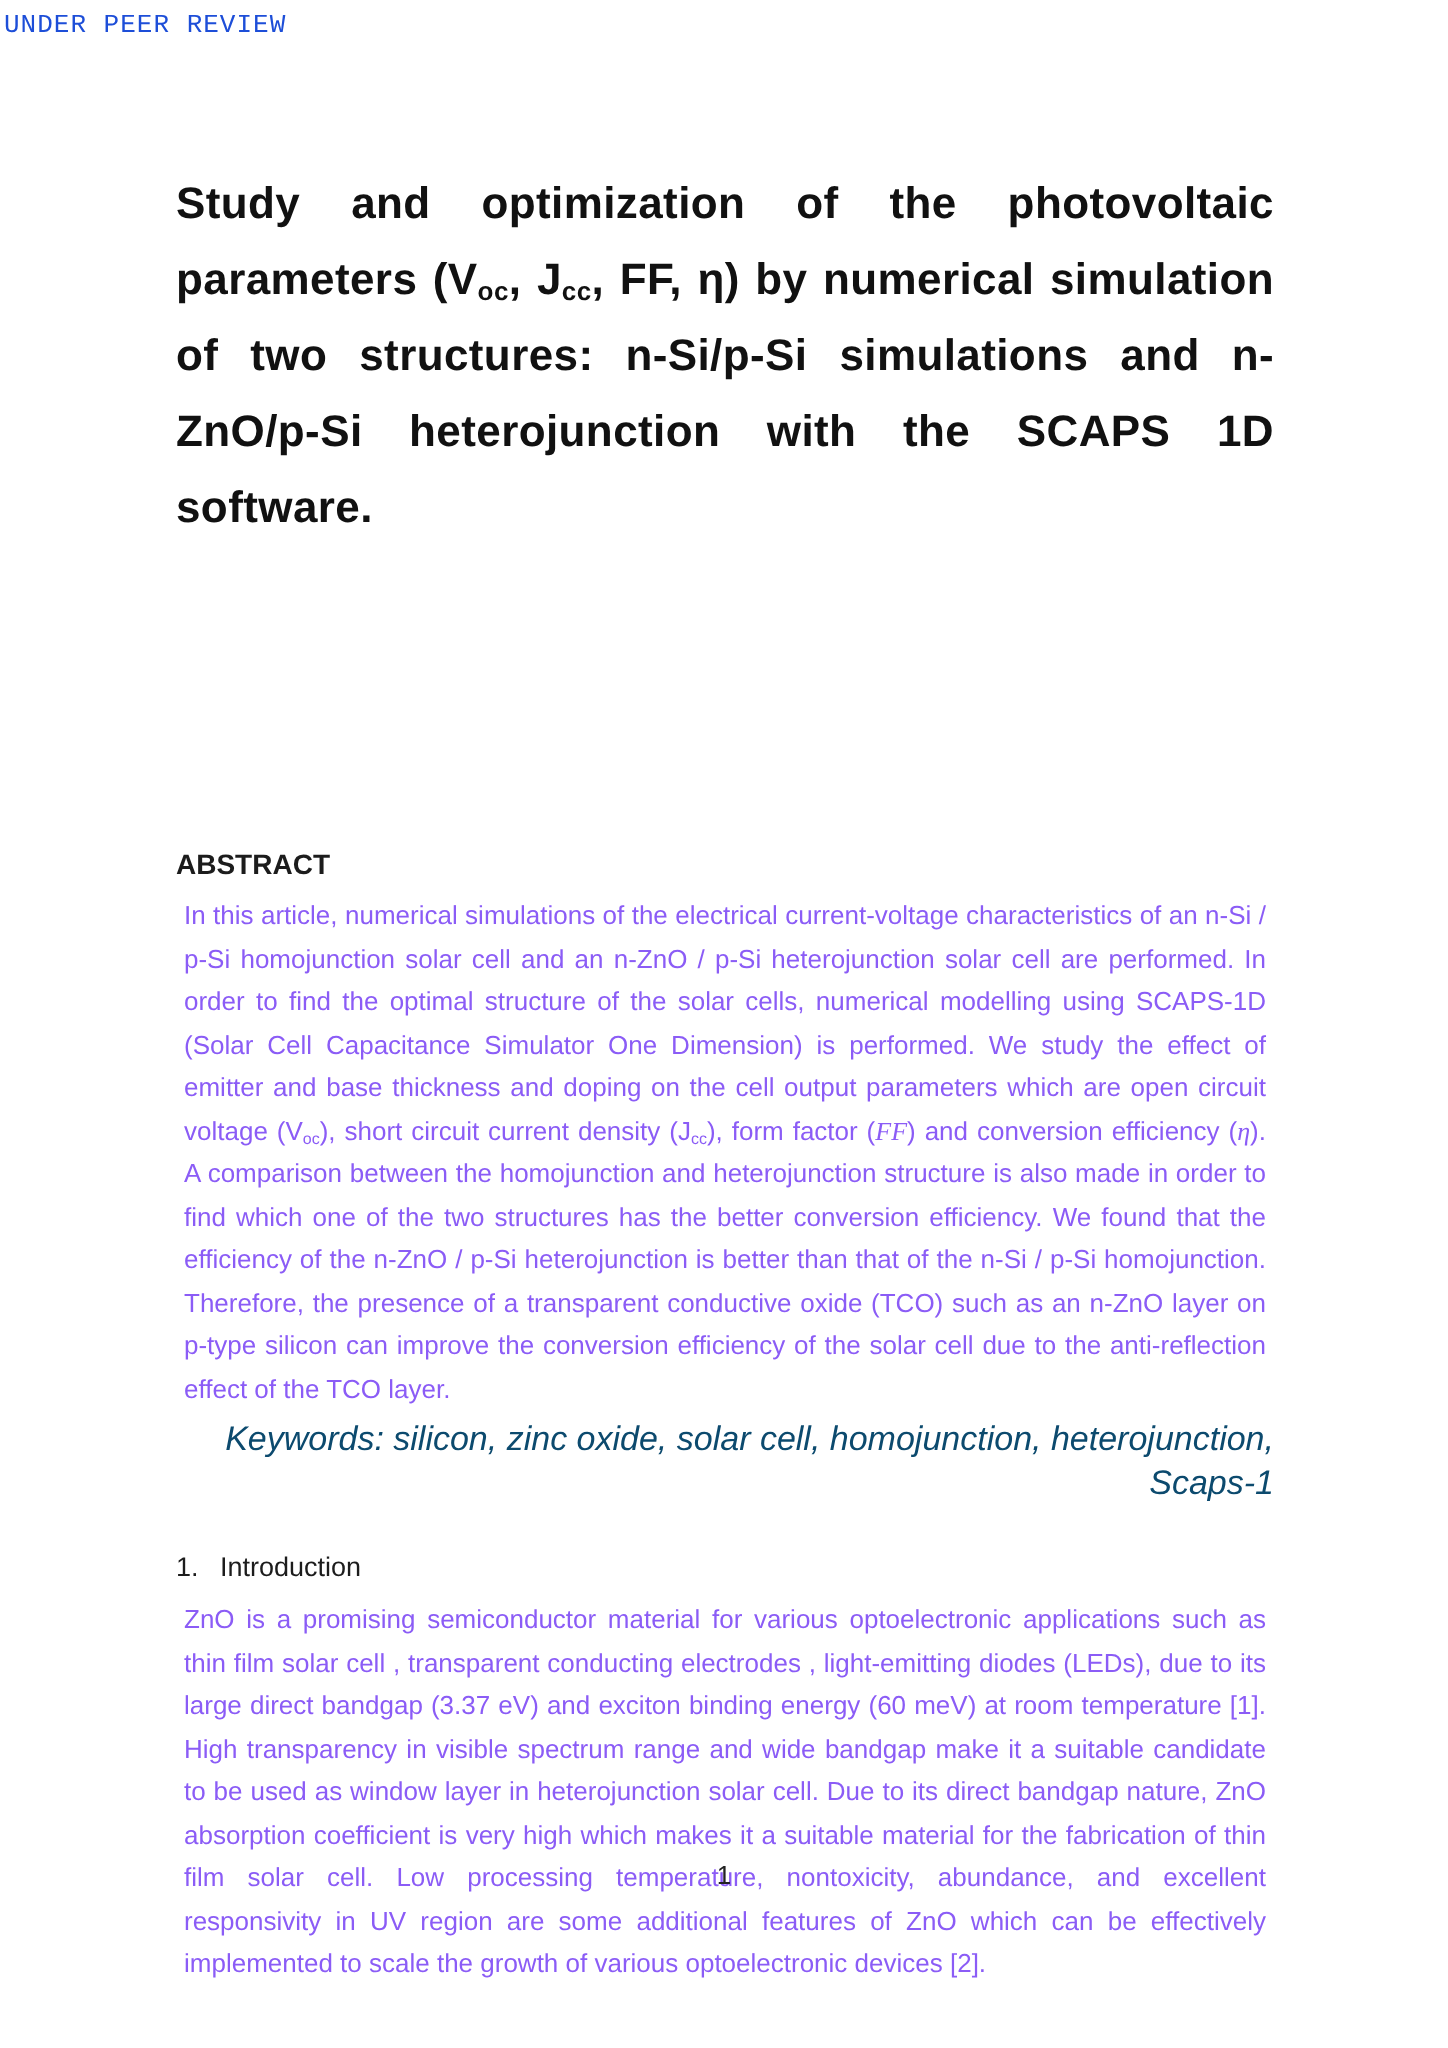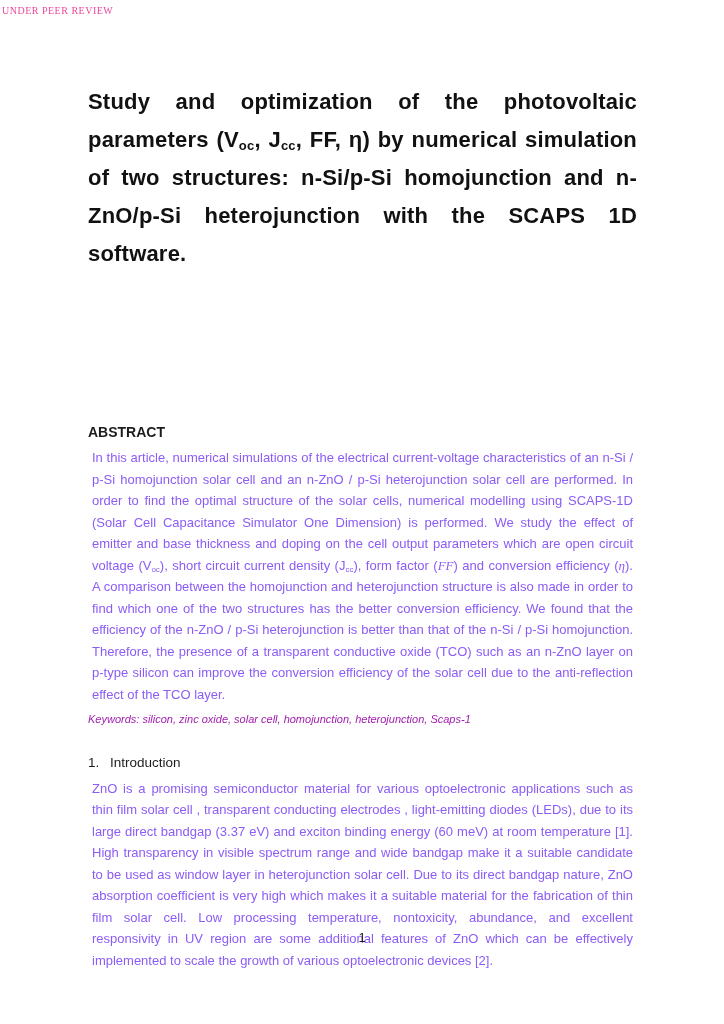--- a/index.html
+++ b/index.html
@@ -12,24 +12,24 @@
     height: 1024px;
     position: relative;
     overflow: hidden;
     font-family: "Liberation Sans", sans-serif;
     color: #1c1c1c;
   }
   .peer-banner {
     position: absolute;
     top: 5px;
     left: 2px;
-    font-family: Liberation Serif, serif;
-    font-size: 10px;
+    font-family: Liberation Mono, monospace;
+    font-size: 13px;
     letter-spacing: 0.5px;
-    color: #ec4899;
+    color: #1d4ed8;
     white-space: pre;
   }
   .content {
     position: absolute;
     left: 88px;
     top: 0;
     width: 549px;
   }
   .paper-title {
     margin: 0;
@@ -65,24 +65,25 @@
     font-size: 8px;
     line-height: 0;
     vertical-align: -2px;
   }
   .math-italic {
     font-family: "Liberation Serif", serif;
     font-style: italic;
   }
   .keywords-line {
     margin: 0;
-    font-size: 11px;
+    font-size: 17px;
     line-height: 21.5px;
     font-style: italic;
-    color: #a21caf;
+    color: #0c4a6e;
+    text-align: right;
   }
   .intro-heading {
     margin: 0;
     margin-top: 21px;
     font-size: 13.5px;
     font-weight: 400;
     line-height: 22px;
   }
   .intro-heading .heading-number {
     display: inline-block;
@@ -98,21 +99,21 @@
     color: #222222;
   }
 </style>
 </head>
 <body>
 
 <div class="peer-banner">UNDER PEER REVIEW</div>
 
 <div class="content">
 
-  <h1 class="paper-title"><span>Study and optimization of the photovoltaic parameters (V</span><sub>oc</sub><span>, J</span><sub>cc</sub><span>, FF, η) by numerical simulation of two structures: n-Si/p-Si homojunction and n-ZnO/p-Si heterojunction with the SCAPS 1D software.</span></h1>
+  <h1 class="paper-title"><span>Study and optimization of the photovoltaic parameters (V</span><sub>oc</sub><span>, J</span><sub>cc</sub><span>, FF, η) by numerical simulation of two structures: n-Si/p-Si simulations and n-ZnO/p-Si heterojunction with the SCAPS 1D software.</span></h1>
 
   <h2 class="abstract-heading">ABSTRACT</h2>
 
   <p class="body-text"><span>In this article, numerical simulations of the electrical current-voltage characteristics of an n-Si / p-Si homojunction solar cell and an n-ZnO / p-Si heterojunction solar cell are performed. In order to find the optimal structure of the solar cells, numerical modelling using SCAPS-1D (Solar Cell Capacitance Simulator One Dimension) is performed. We study the effect of emitter and base thickness and doping on the cell output parameters which are open circuit voltage (V</span><sub>oc</sub><span>), short circuit current density (J</span><sub>cc</sub><span>), form factor (</span><span class="math-italic">FF</span><span>) and conversion efficiency (</span><span class="math-italic">η</span><span>). A comparison between the homojunction and heterojunction structure is also made in order to find which one of the two structures has the better conversion efficiency. We found that the efficiency of the n-ZnO / p-Si heterojunction is better than that of the n-Si / p-Si homojunction. Therefore, the presence of a transparent conductive oxide (TCO) such as an n-ZnO layer on p-type silicon can improve the conversion efficiency of the solar cell due to the anti-reflection effect of the TCO layer.</span></p>
 
   <p class="keywords-line">Keywords: silicon, zinc oxide, solar cell, homojunction, heterojunction, Scaps-1</p>
 
   <h2 class="intro-heading"><span class="heading-number">1.</span><span>Introduction</span></h2>
 
   <p class="body-text">ZnO is a promising semiconductor material for various optoelectronic applications such as thin film solar cell , transparent conducting electrodes , light-emitting diodes (LEDs), due to its large direct bandgap (3.37 eV) and exciton binding energy (60 meV) at room temperature [1]. High transparency in visible spectrum range and wide bandgap make it a suitable candidate to be used as window layer in heterojunction solar cell. Due to its direct bandgap nature, ZnO absorption coefficient is very high which makes it a suitable material for the fabrication of thin film solar cell. Low processing temperature, nontoxicity, abundance, and excellent responsivity in UV region are some additional features of ZnO which can be effectively implemented to scale the growth of various optoelectronic devices [2].</p>

